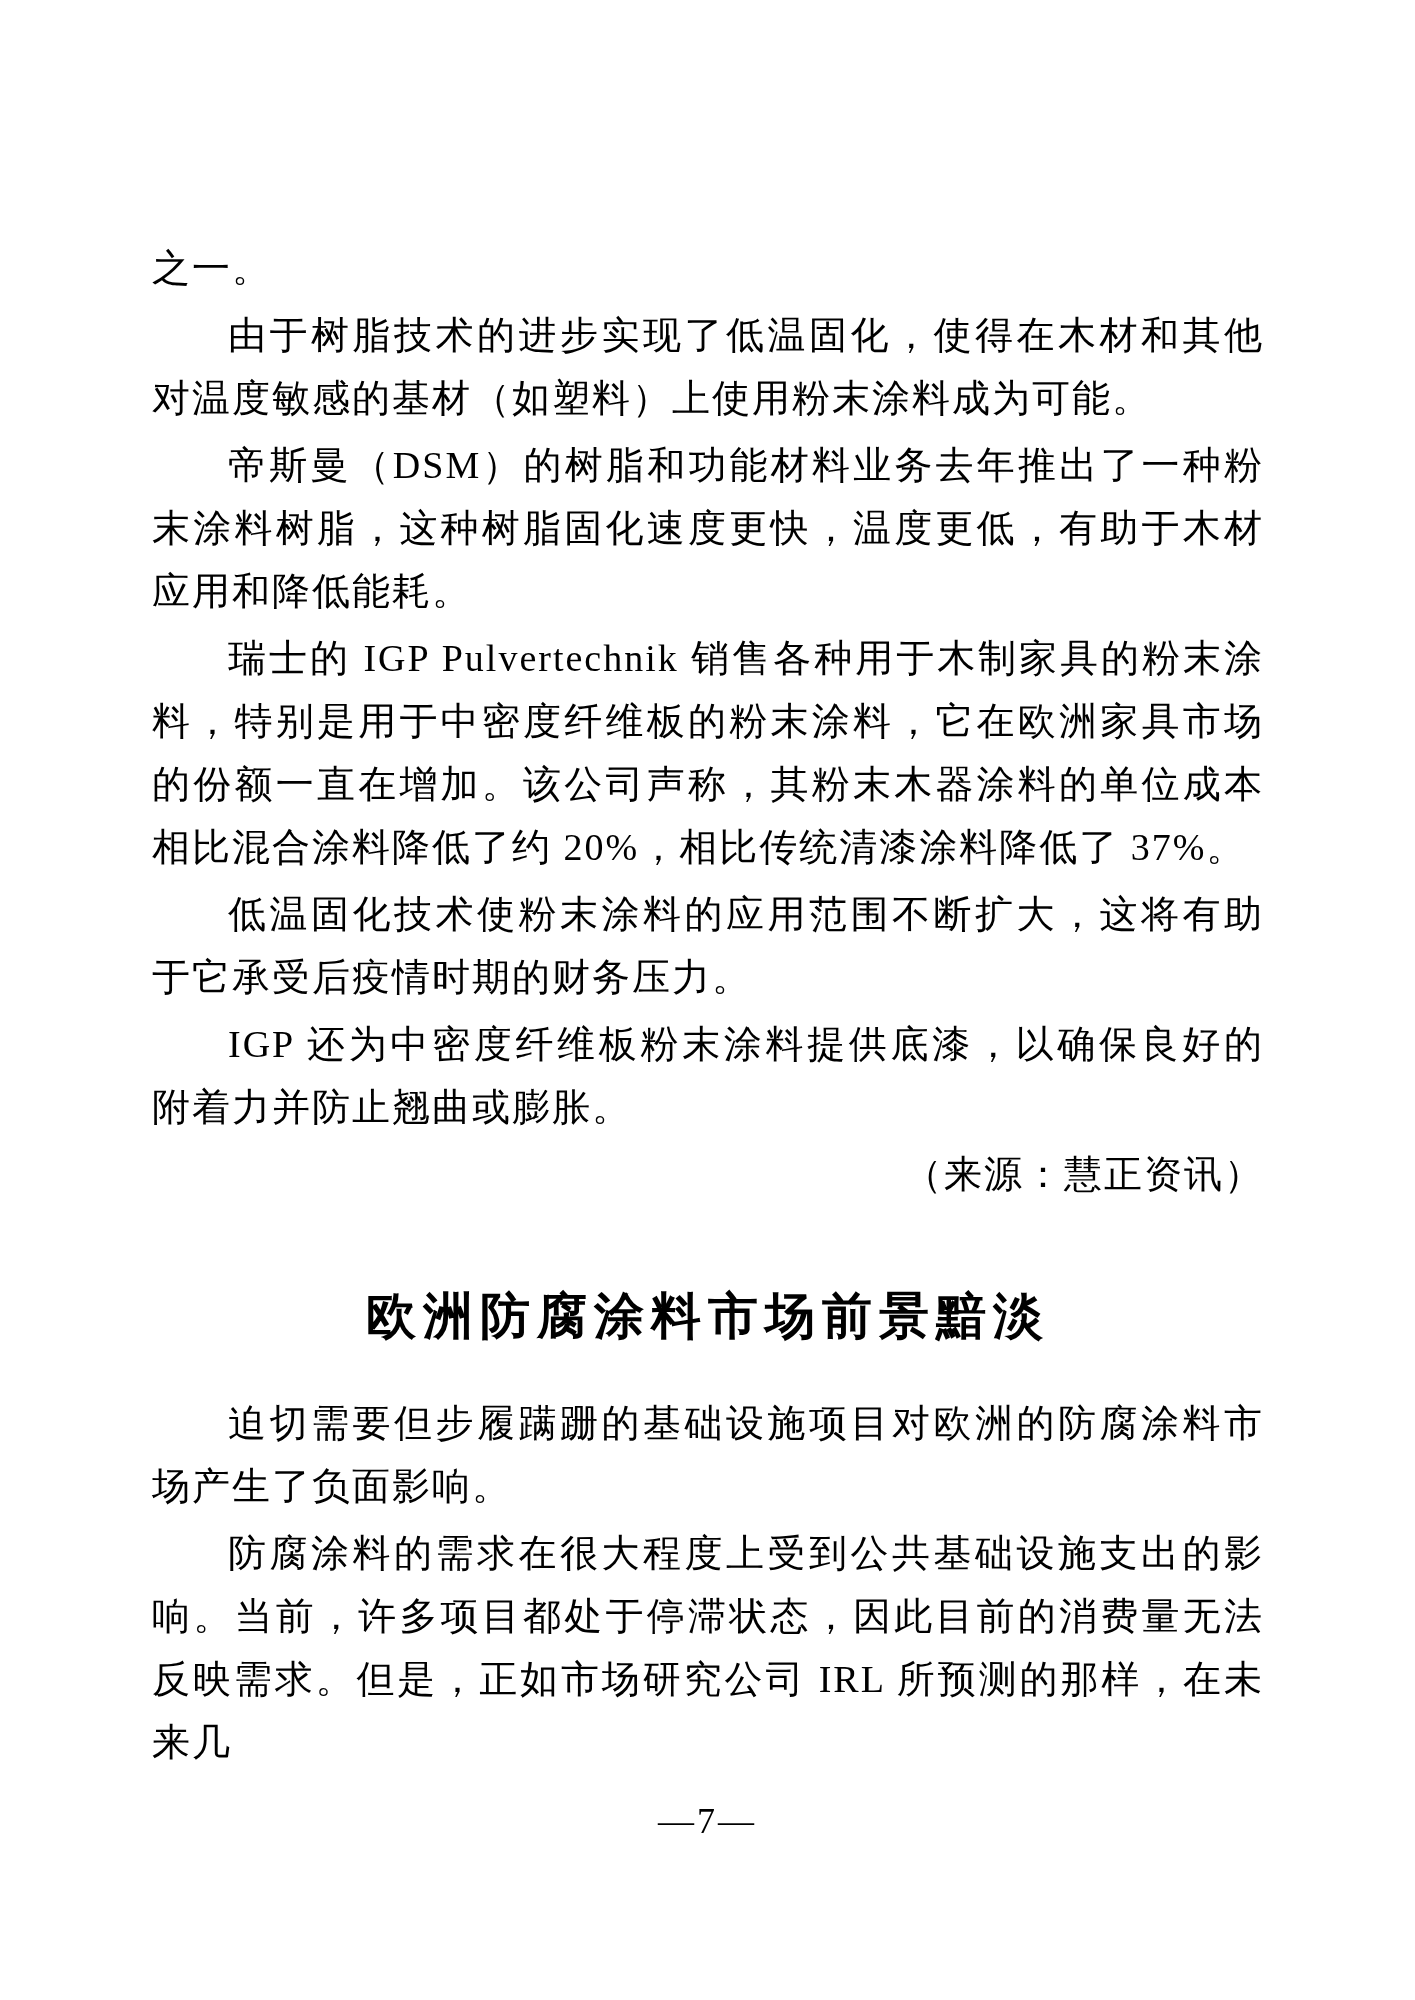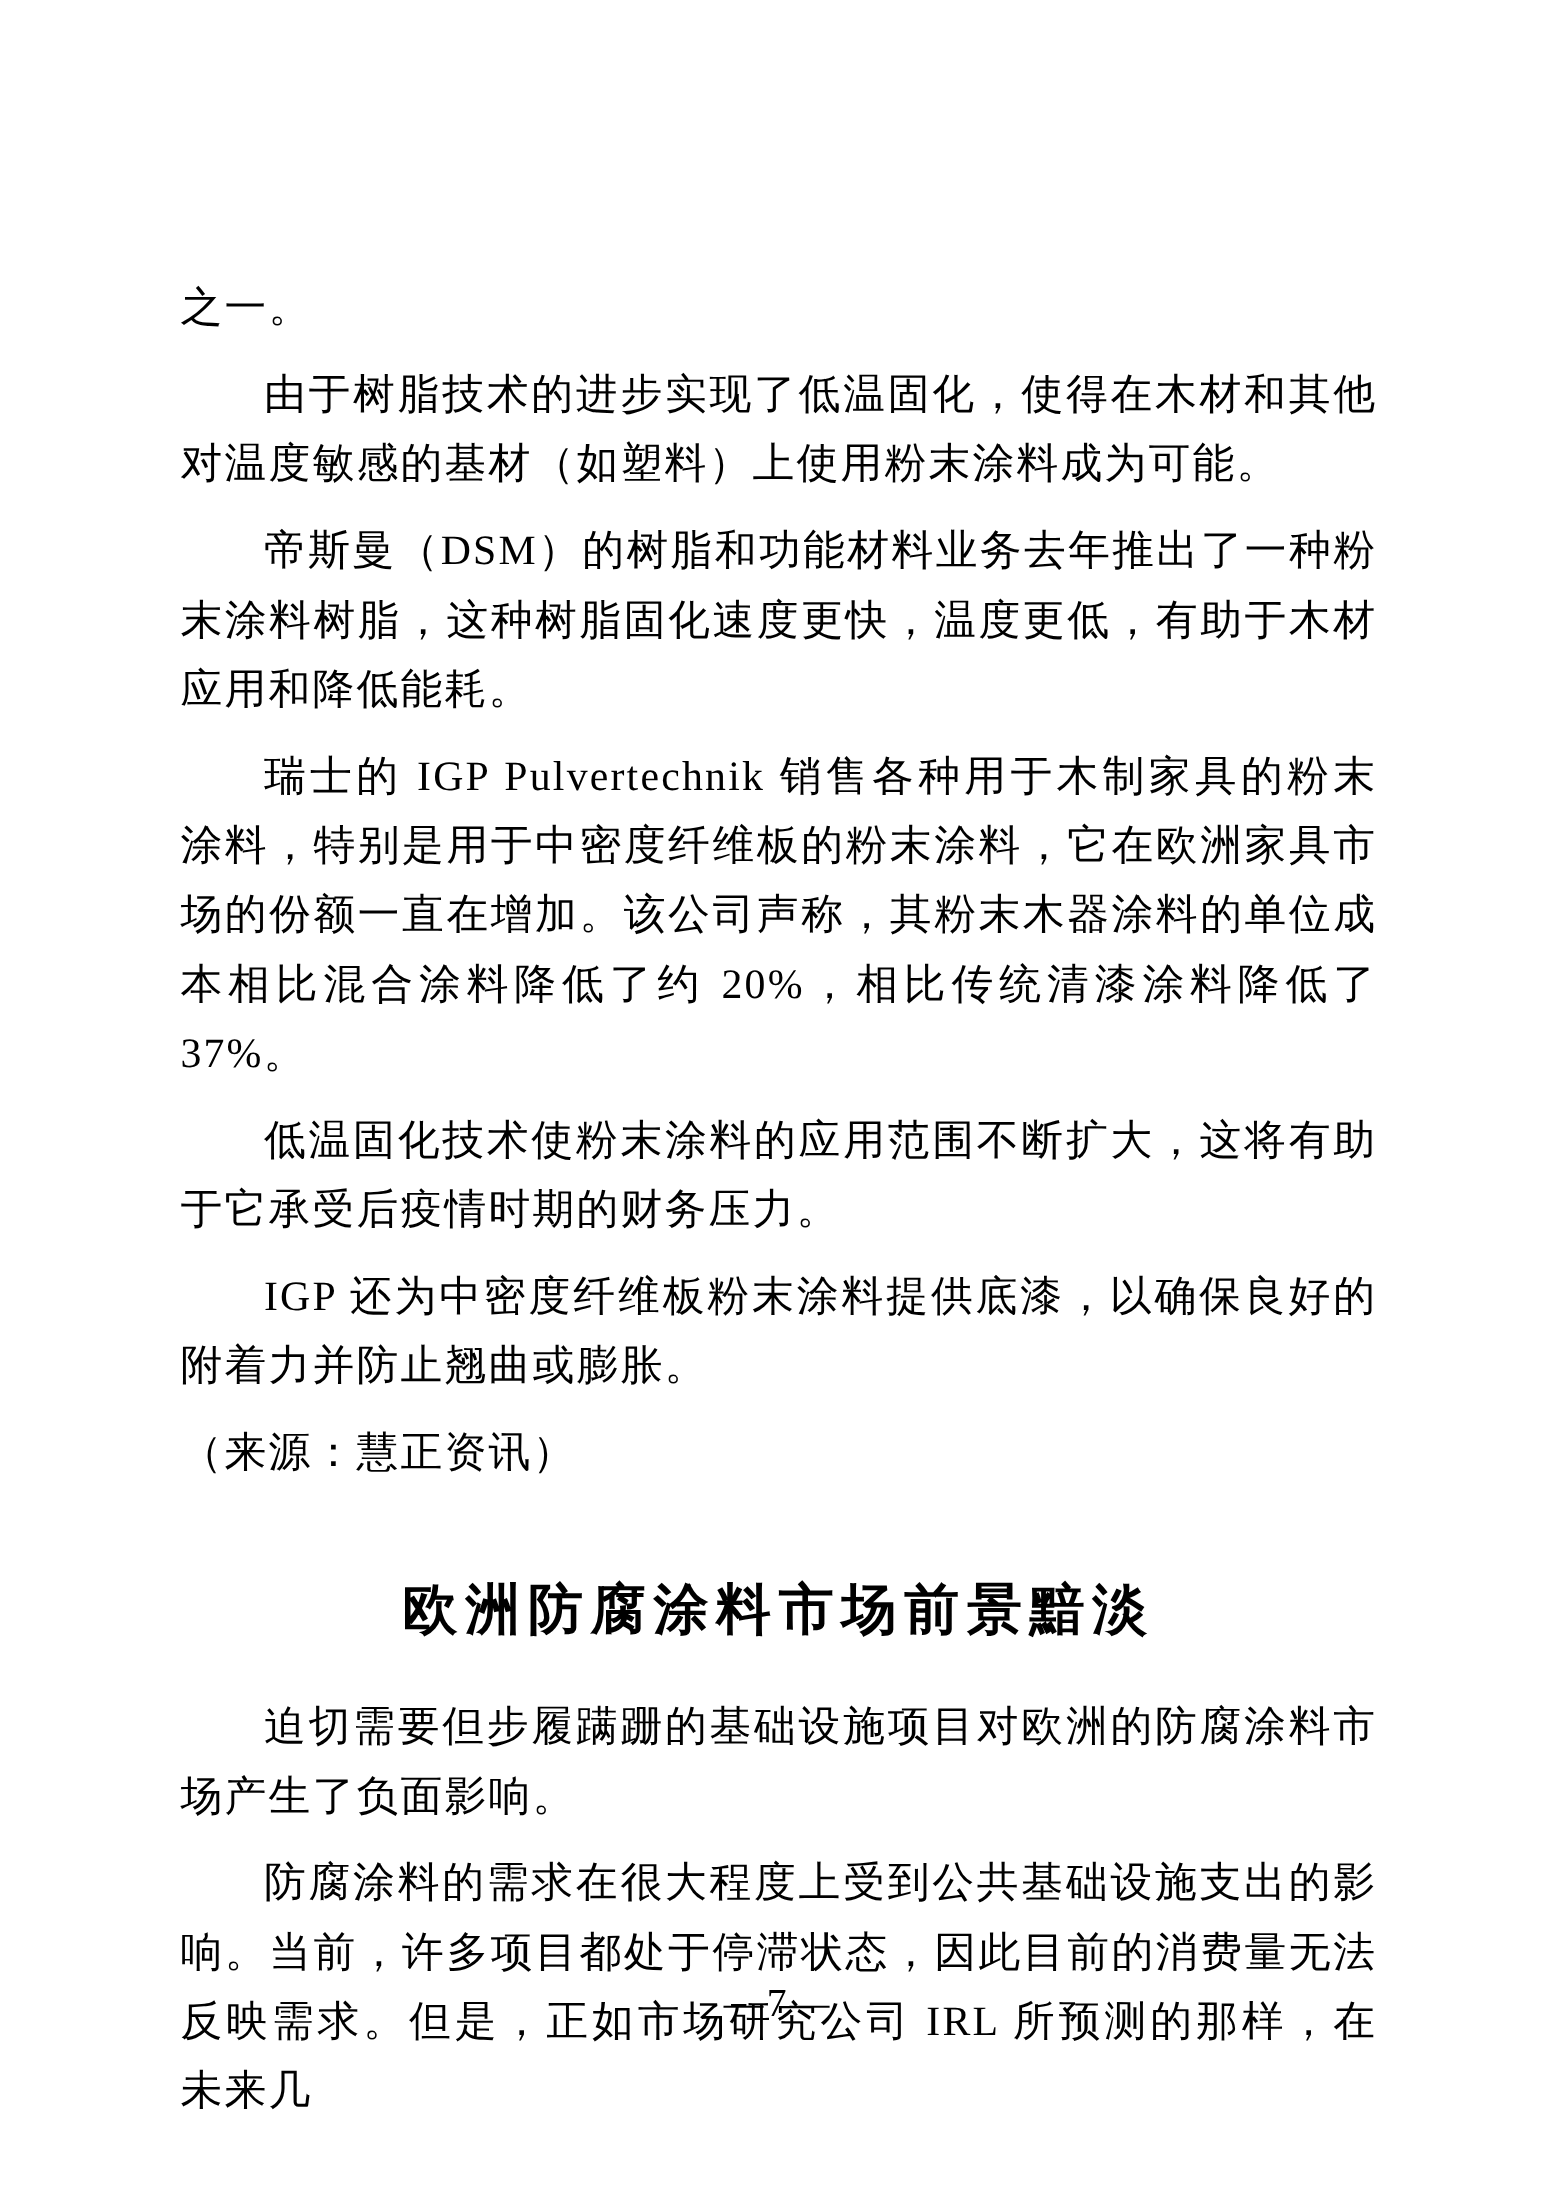--- a/index.html
+++ b/index.html
@@ -19,32 +19,32 @@
   .content {
     position: absolute;
     left: 148px;
     top: 233px;
     width: 1120px;
     font-size: 38px;
     line-height: 63px;
     letter-spacing: 2px;
   }
   .para {
-    margin: 16px;
+    margin: 4px;
     text-align: justify;
     text-justify: inter-character;
     text-indent: 2em;
   }
   .para.continuation {
     text-indent: 0;
     text-align: left;
   }
   .para.source {
     text-indent: 0;
-    text-align: left;
+    text-align: right;
   }
   .heading {
     margin: 74px 0 40px 0;
     font-size: 50px;
     line-height: 72px;
     font-weight: bold;
     text-align: center;
     letter-spacing: 7px;
     text-indent: 0;
     font-family: "Liberation Serif", "DejaVu Serif", serif;

